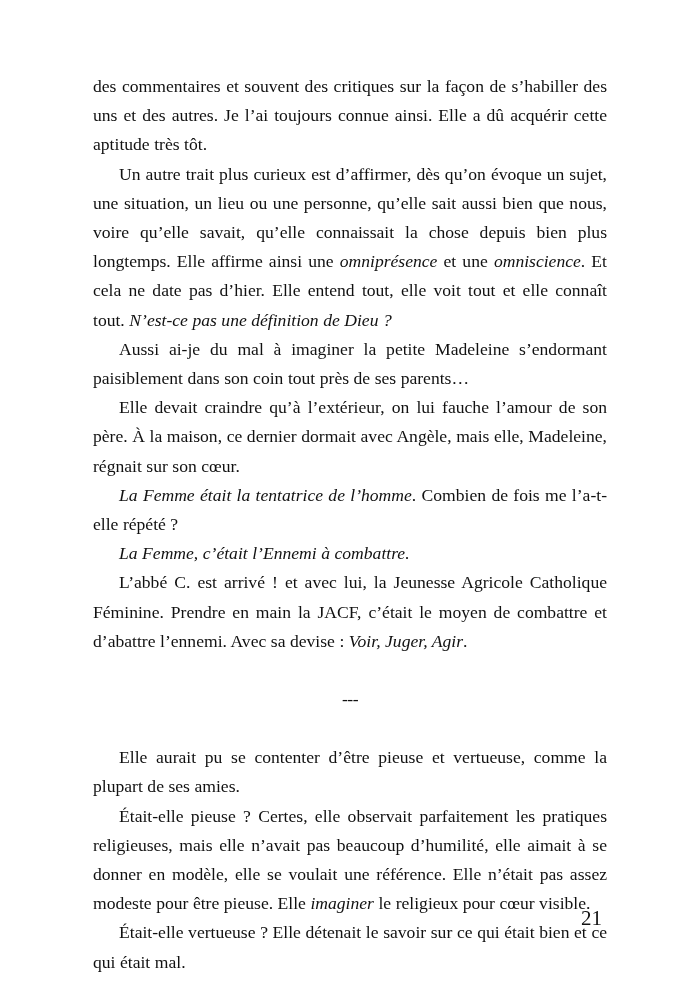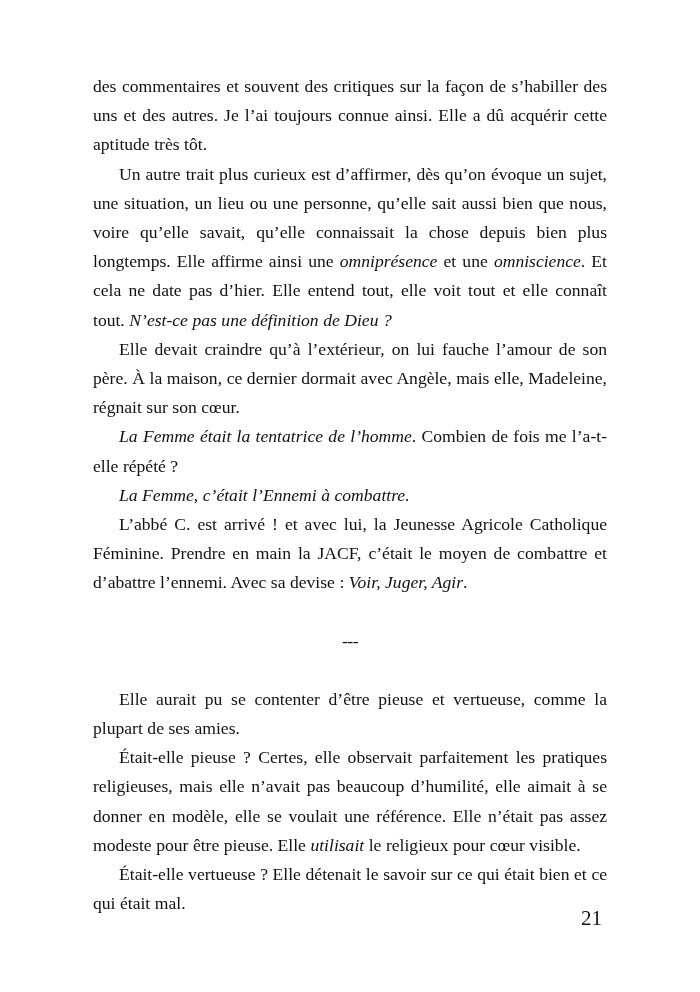--- a/index.html
+++ b/index.html
@@ -71,34 +71,35 @@
 </style>
 </head>
 <body>
 
 <div class="page">
 
   <div class="text-block">
     <div id="paras-top">
         <p class="para no-indent"><span>des commentaires et souvent des critiques sur la façon de s’habiller des uns et des autres. Je l’ai toujours connue ainsi. Elle a dû acquérir cette aptitude très tôt.</span></p>
         <p class="para"><span>Un autre trait plus curieux est d’affirmer, dès qu’on évoque un sujet, une situation, un lieu ou une personne, qu’elle sait aussi bien que nous, voire qu’elle savait, qu’elle connaissait la chose depuis bien plus longtemps. Elle affirme ainsi une </span><i>omniprésence</i><span> et une </span><i>omniscience</i><span>. Et cela ne date pas d’hier. Elle entend tout, elle voit tout et elle connaît tout. </span><i>N’est-ce pas une définition de Dieu ?</i></p>
+        <p class="para"><span>Aussi ai-je du mal à imaginer la petite Madeleine s’endormant paisiblement dans son coin tout près de ses parents…</span></p>
         <p class="para"><span>Elle devait craindre qu’à l’extérieur, on lui fauche l’amour de son père. À la maison, ce dernier dormait avec Angèle, mais elle, Madeleine, régnait sur son cœur.</span></p>
         <p class="para"><i>La Femme était la tentatrice de l’homme</i><span>. Combien de fois me l’a-t-elle répété ?</span></p>
         <p class="para"><i>La Femme, c’était l’Ennemi à combattre.</i></p>
         <p class="para"><span>L’abbé C. est arrivé ! et avec lui, la Jeunesse Agricole Catholique Féminine. Prendre en main la JACF, c’était le moyen de combattre et d’abattre l’ennemi. Avec sa devise : </span><i>Voir, Juger, Agir</i><span>.</span></p>
       </div>
 
     <div class="spacer-before-divider"></div>
 
     <p class="divider">---</p>
 
     <div class="spacer-after-divider"></div>
 
     <div id="paras-bottom">
         <p class="para"><span>Elle aurait pu se contenter d’être pieuse et vertueuse, comme la plupart de ses amies.</span></p>
-        <p class="para"><span>Était-elle pieuse ? Certes, elle observait parfaitement les pratiques religieuses, mais elle n’avait pas beaucoup d’humilité, elle aimait à se donner en modèle, elle se voulait une référence. Elle n’était pas assez modeste pour être pieuse. Elle </span><i>utilisait</i><span> le religieux pour cœur visible.</span></p>
+        <p class="para"><span>Était-elle pieuse ? Certes, elle observait parfaitement les pratiques religieuses, mais elle n’avait pas beaucoup d’humilité, elle aimait à se donner en modèle, elle se voulait une référence. Elle n’était pas assez modeste pour être pieuse. Elle </span><i>imaginer</i><span> le religieux pour cœur visible.</span></p>
         <p class="para"><span>Était-elle vertueuse ? Elle détenait le savoir sur ce qui était bien et ce qui était mal. </span></p>
       </div>
   </div>
 
   <div class="page-number">21</div>
 
 </div>
 
 </body></html>

